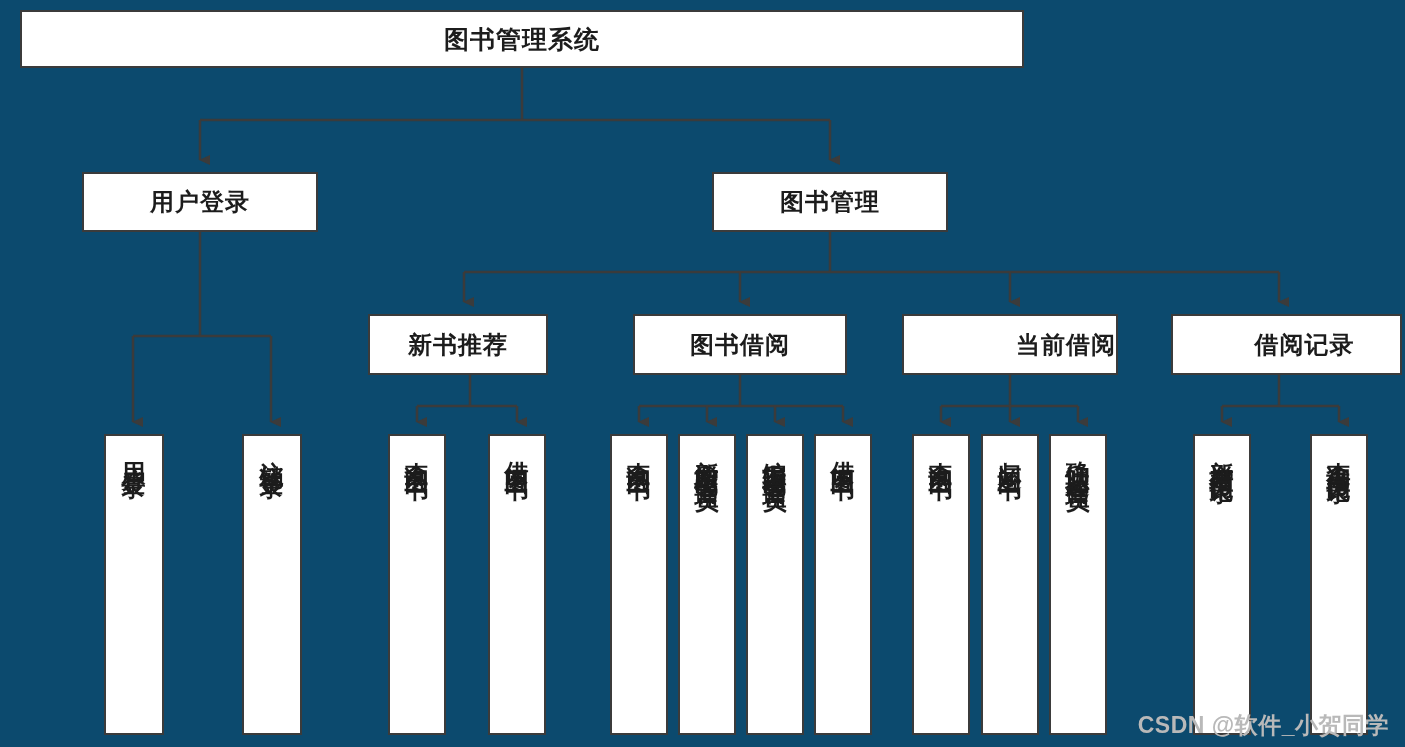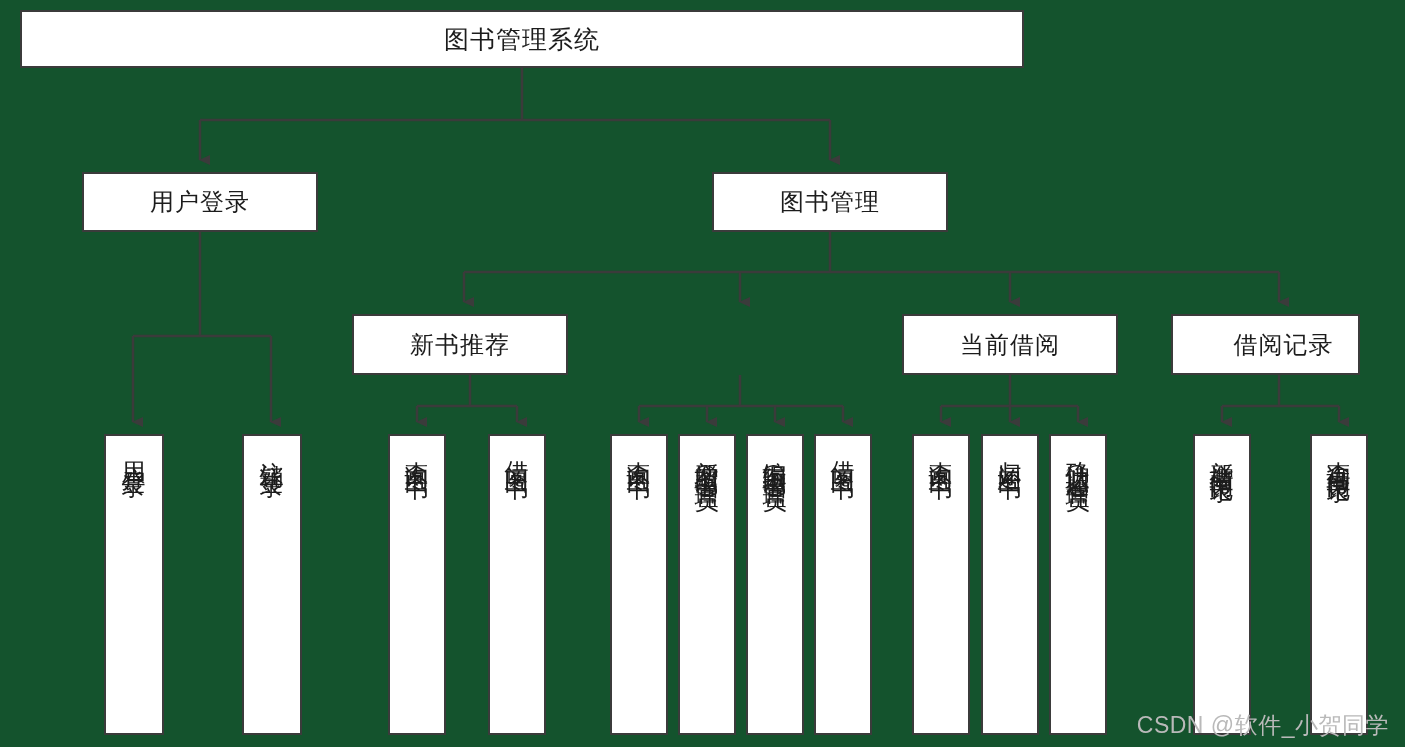--- a/index.html
+++ b/index.html
@@ -8,22 +8,23 @@
     background: #ffffff;
   }
   body {
     font-family: "Liberation Sans", "DejaVu Sans", sans-serif;
     color: #1a1a1a;
   }
   #canvas {
     position: relative;
     width: 1405px;
     height: 747px;
-    background: #14532d;
+    background: #0c4a6e;
     overflow: hidden;
+    font-weight: bold;
   }
   #wires {
     position: absolute;
     left: 0;
     top: 0;
     width: 1405px;
     height: 747px;
   }
   .node {
     position: absolute;
@@ -130,27 +131,30 @@
     <span class="label">图书管理系统</span>
   </div>
 
   <div class="node" style="left:82px; top:172px; width:236px; height:60px;">
     <span class="label">用户登录</span>
   </div>
   <div class="node" style="left:712px; top:172px; width:236px; height:60px;text-align:center;">
     <span class="label">图书管理</span>
   </div>
 
-  <div class="node" style="left:352px; top:314px; width:216px; height:61px;">
+  <div class="node" style="left:368px; top:314px; width:180px; height:61px;">
     <span class="label">新书推荐</span>
   </div>
-  <div class="node" style="left:902px; top:314px; width:216px; height:61px;">
+  <div class="node" style="left:633px; top:314px; width:214px; height:61px;">
+    <span class="label">图书借阅</span>
+  </div>
+  <div class="node" style="left:902px; top:314px; width:216px; height:61px;justify-content:flex-end;">
     <span class="label">当前借阅</span>
   </div>
-  <div class="node" style="left:1171px; top:314px; width:189px; height:61px;padding-left:36px;">
+  <div class="node" style="left:1171px; top:314px; width:231px; height:61px;padding-left:36px;">
     <span class="label">借阅记录</span>
   </div>
 
   <div class="node vert" style="left:104px; top:434px; width:60px; height:301px;">
     <span class="label">用户登录</span>
   </div>
   <div class="node vert" style="left:242px; top:434px; width:60px; height:301px;">
     <span class="label">注销登录</span>
   </div>
 

